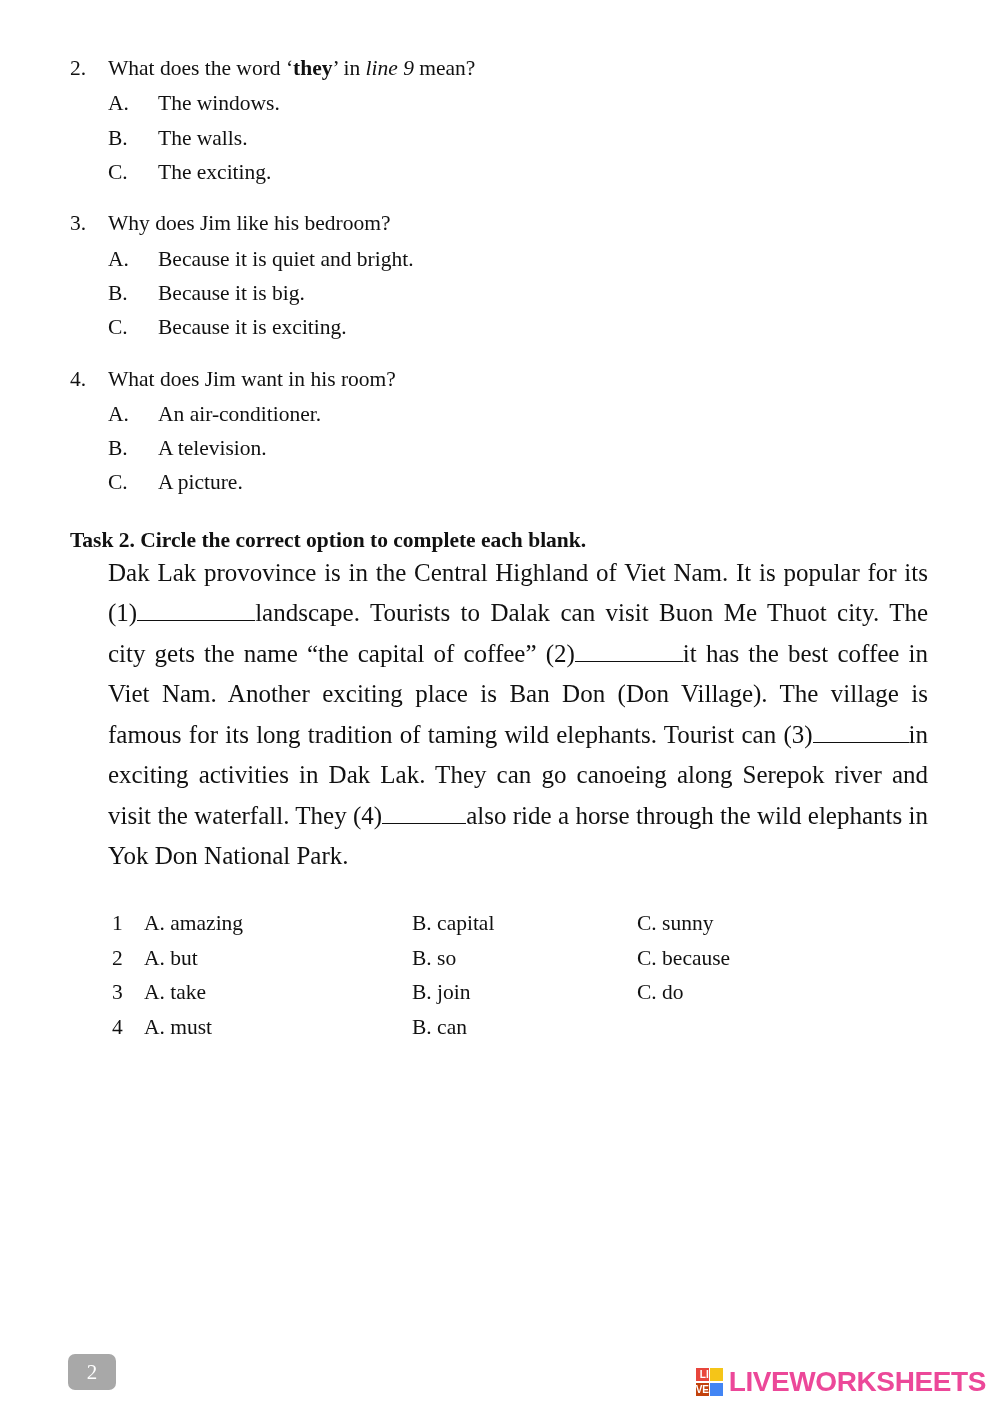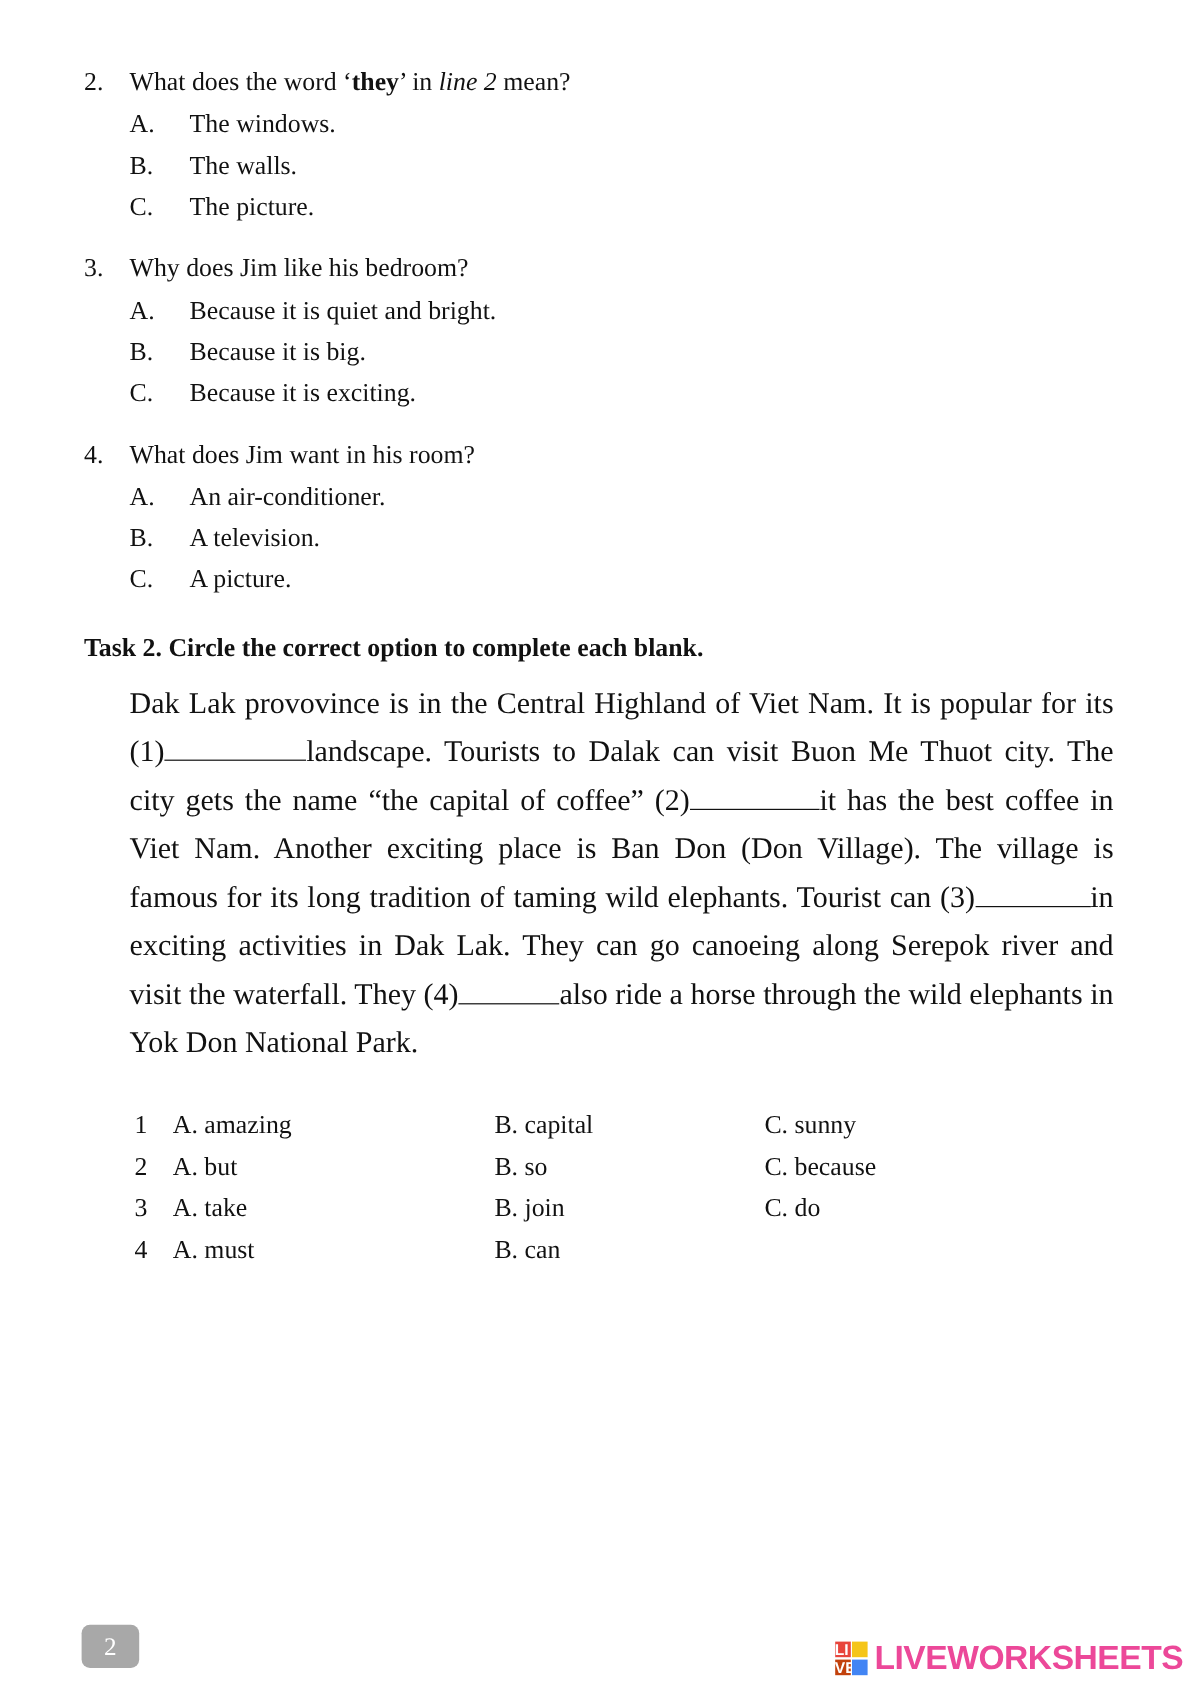--- a/index.html
+++ b/index.html
@@ -59,21 +59,20 @@
     margin-left: 12px;
   }
   .bold { font-weight: bold; }
   .italic { font-style: italic; }
 
   
   .task-heading {
     font-size: 21.5px;
     font-weight: bold;
     margin-top: 28px;
-    margin-bottom: 14px;
   }
   .passage {
     font-size: 25px;
     line-height: 1.62;
     text-align: justify;
     padding-left: 38px;
     padding-right: 2px;
     margin-bottom: 29px;
   }
   .blank {
@@ -138,23 +137,23 @@
     display: grid;
     grid-template-columns: 13px 13px;
     grid-template-rows: 13px 13px;
     gap: 1.5px;
     width: 28px;
     height: 28px;
   }
   .brand-logo i {
     display: block;
     font-style: normal;
-    font-size: 13px;
+    font-size: 10px;
     line-height: 13px;
-    text-align: left;
+    text-align: right;
     color: #ffffff;
     font-family: "Liberation Sans", sans-serif;
     font-weight: bold;
   }
   .lg-l { background: #e8453c; }
   .lg-i { background: #f5c518; }
   .lg-v { background: #c2410c; }
   .lg-e { background: #4285f4; }
   .brand-text {
     font-family: "Liberation Sans", sans-serif;
@@ -165,33 +164,33 @@
   }
 </style>
 </head>
 <body>
 
 <div class="page">
 
   <div class="question-block">
     <div class="q-line">
       <span class="q-num">2.</span>
-      <span class="q-text"><span>What does the word ‘</span><span class="bold">they</span><span>’ in </span><span class="italic">line 2</span><span> mean?</span></span>
+      <span class="q-text"><span>What does the word ‘</span><span class="bold">they</span><span>’ in </span><span class="italic">line 9</span><span> mean?</span></span>
     </div>
     <div class="opt-line">
       <span class="opt-letter">A.</span>
       <span class="opt-text">The windows.</span>
     </div>
     <div class="opt-line">
       <span class="opt-letter">B.</span>
       <span class="opt-text">The walls.</span>
     </div>
     <div class="opt-line">
       <span class="opt-letter">C.</span>
-      <span class="opt-text">The picture.</span>
+      <span class="opt-text">The exciting.</span>
     </div>
   </div>
 
   <div class="question-block">
     <div class="q-line">
       <span class="q-num">3.</span>
       <span class="q-text">Why does Jim like his bedroom?</span>
     </div>
     <div class="opt-line">
       <span class="opt-letter">A.</span>

